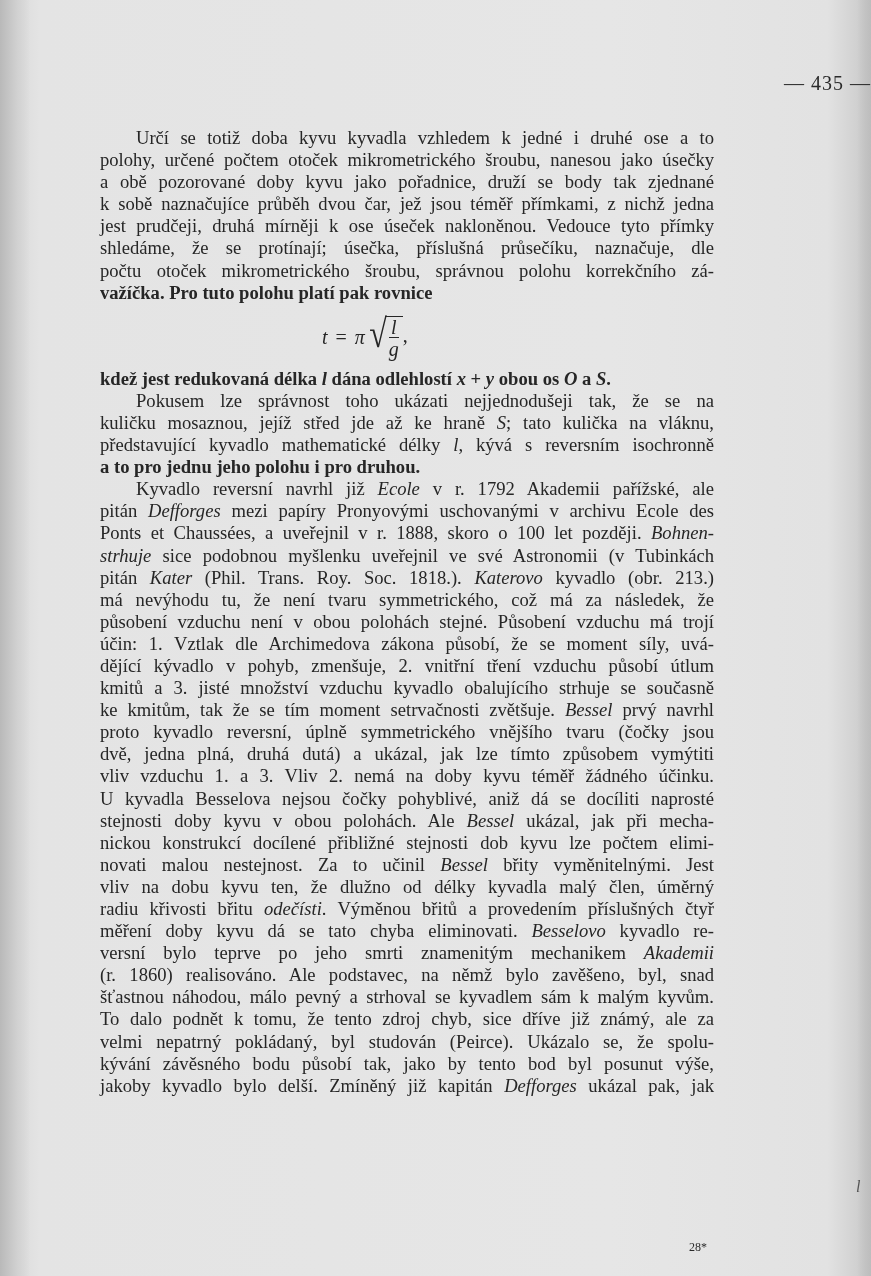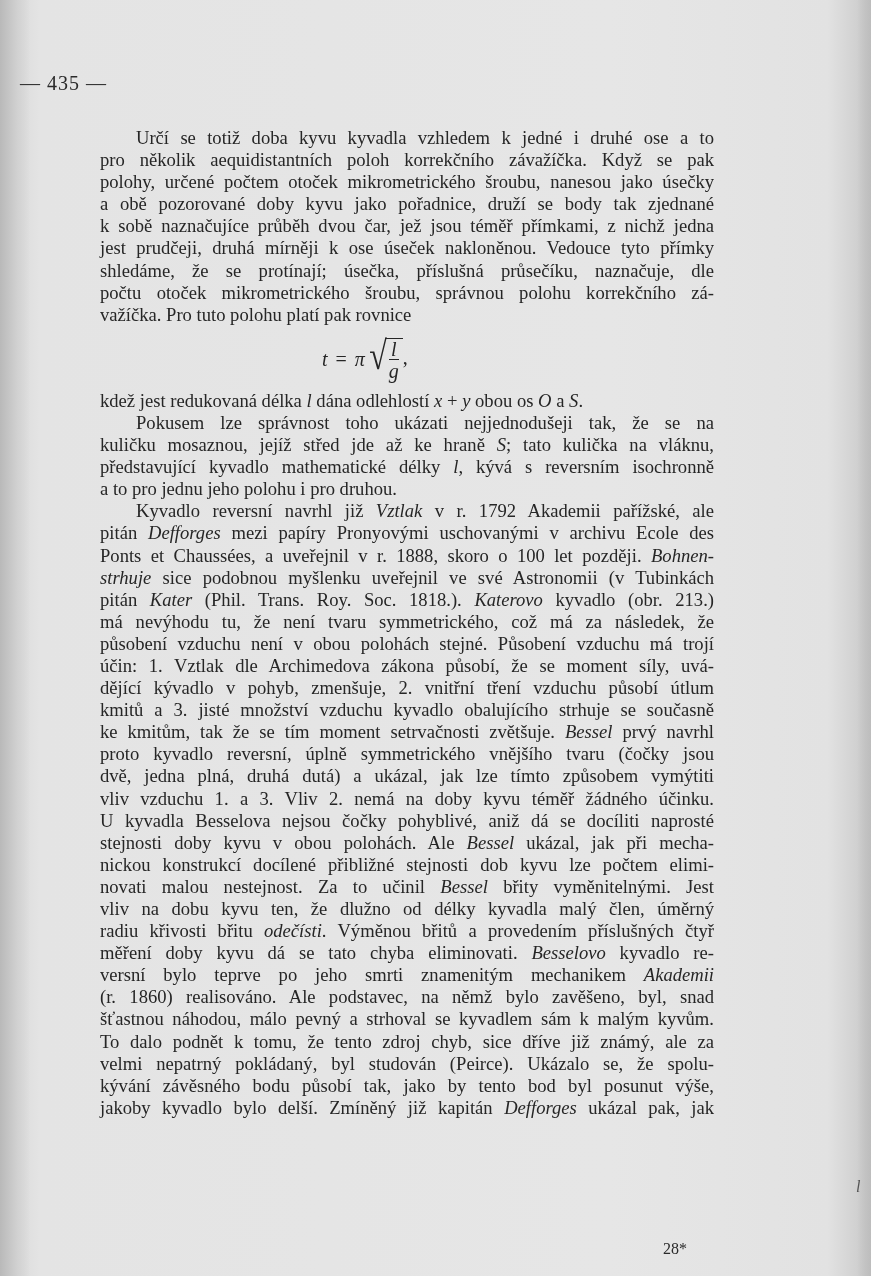--- a/index.html
+++ b/index.html
@@ -16,71 +16,70 @@
     .gutter {
       position: absolute; left: 0; top: 0; width: 30px; height: 1276px;
       background: linear-gradient(90deg, #b9b9b9, #d2d2d2 60%, rgba(226,226,226,0));
     }
     .right-edge {
       position: absolute; right: 0; top: 0; width: 14px; height: 1276px;
       background: linear-gradient(90deg, rgba(226,226,226,0), #bdbdbd);
     }
     .header {
       position: absolute; top: 72px; left: 0; width: 871px;
-      text-align: left; font-size: 20px; color: #2a2a2a; letter-spacing: 1px;
+      text-align: right; font-size: 20px; color: #2a2a2a; letter-spacing: 1px;
       padding-left: 20px; box-sizing: border-box;
     }
     .text {
       position: absolute; left: 100px; top: 127px; width: 614px;
       color: #262626; font-size: 18.6px; line-height: 22.1px;
     }
     .line {
       display: block; white-space: nowrap; text-align: justify;
       text-align-last: justify; height: 22.1px;
     }
-    .line.last { text-align-last: left; }
+    .line.last { text-align-last: left; font-weight: bold; }
     .indent { padding-left: 36px; }
     .formula {
       position: relative; height: 58px; text-align: center; margin: 4px 0 2px 0;
       font-size: 20px;
     }
     .formula-inner {
       position: absolute; left: 222px; top: 6px; display: inline-flex; align-items: center;
     }
     .fvar { font-style: italic; }
     .feq { margin: 0 8px; }
     .sqrt-wrap { display: inline-flex; align-items: stretch; margin-left: 2px; }
     .radical { font-size: 40px; line-height: 40px; transform: scaleX(0.8); margin-right: -4px; }
     .frac {
       display: inline-flex; flex-direction: column; align-items: center;
       border-top: 1.4px solid #262626; padding: 0 4px; margin-top: 2px;
     }
     .frac .num { font-style: italic; border-bottom: 1.2px solid #262626; line-height: 20px; padding: 0 2px; }
     .frac .den { font-style: italic; line-height: 22px; }
     .comma { align-self: flex-end; margin-bottom: 14px; }
     .footer-sig {
-      position: absolute; left: 663px; top: 1240px; font-size: 16px; color: #2a2a2a;
+      position: absolute; left: 689px; top: 1240px; font-size: 12px; color: #2a2a2a;
     }
     .edge-mark {
       position: absolute; left: 856px; top: 1178px; font-size: 16px; color: #555; font-style: italic;
     }
     i { font-style: italic; }
   </style>
 </head>
 <body>
 
 <div class="page">
   <div class="gutter"></div>
   <div class="right-edge"></div>
 
   <div class="header">— 435 —</div>
 
   <div class="text" id="body-text">
       <span class="line indent">Určí se totiž doba kyvu kyvadla vzhledem k jedné i druhé ose a to</span>
-      <span class="line">pro několik aequidistantních poloh korrekčního závažíčka. Když se pak</span>
       <span class="line">polohy, určené počtem otoček mikrometrického šroubu, nanesou jako úsečky</span>
       <span class="line">a obě pozorované doby kyvu jako pořadnice, druží se body tak zjednané</span>
       <span class="line">k sobě naznačujíce průběh dvou čar, jež jsou téměř přímkami, z nichž jedna</span>
       <span class="line">jest prudčeji, druhá mírněji k ose úseček nakloněnou. Vedouce tyto přímky</span>
       <span class="line">shledáme, že se protínají; úsečka, příslušná průsečíku, naznačuje, dle</span>
       <span class="line">počtu otoček mikrometrického šroubu, správnou polohu korrekčního zá-</span>
       <span class="line last">važíčka. Pro tuto polohu platí pak rovnice</span>
   <div class="formula">
     <div class="formula-inner">
       <span class="fvar">t</span>
@@ -94,21 +93,21 @@
         </span>
       </span>
       <span class="comma">,</span>
     </div>
   </div>
 <span class="line last">kdež jest redukovaná délka <i>l</i> dána odlehlostí <i>x</i> + <i>y</i> obou os <i>O</i> a <i>S</i>.</span>
       <span class="line indent">Pokusem lze správnost toho ukázati nejjednodušeji tak, že se na</span>
       <span class="line">kuličku mosaznou, jejíž střed jde až ke hraně <i>S</i>; tato kulička na vláknu,</span>
       <span class="line">představující kyvadlo mathematické délky <i>l</i>, kývá s reversním isochronně</span>
       <span class="line last">a to pro jednu jeho polohu i pro druhou.</span>
-      <span class="line indent">Kyvadlo reversní navrhl již <i>Vztlak</i> v r. 1792 Akademii pařížské, ale</span>
+      <span class="line indent">Kyvadlo reversní navrhl již <i>Ecole</i> v r. 1792 Akademii pařížské, ale</span>
       <span class="line">pitán <i>Defforges</i> mezi papíry Pronyovými uschovanými v archivu Ecole des</span>
       <span class="line">Ponts et Chaussées, a uveřejnil v r. 1888, skoro o 100 let později. <i>Bohnen-</i></span>
       <span class="line"><i>strhuje</i> sice podobnou myšlenku uveřejnil ve své Astronomii (v Tubinkách</span>
       <span class="line">pitán <i>Kater</i> (Phil. Trans. Roy. Soc. 1818.). <i>Katerovo</i> kyvadlo (obr. 213.)</span>
       <span class="line">má nevýhodu tu, že není tvaru symmetrického, což má za následek, že</span>
       <span class="line">působení vzduchu není v obou polohách stejné. Působení vzduchu má trojí</span>
       <span class="line">účin: 1. Vztlak dle Archimedova zákona působí, že se moment síly, uvá-</span>
       <span class="line">dějící kývadlo v pohyb, zmenšuje, 2. vnitřní tření vzduchu působí útlum</span>
       <span class="line">kmitů a 3. jisté množství vzduchu kyvadlo obalujícího strhuje se současně</span>
       <span class="line">ke kmitům, tak že se tím moment setrvačnosti zvětšuje. <i>Bessel</i> prvý navrhl</span>

